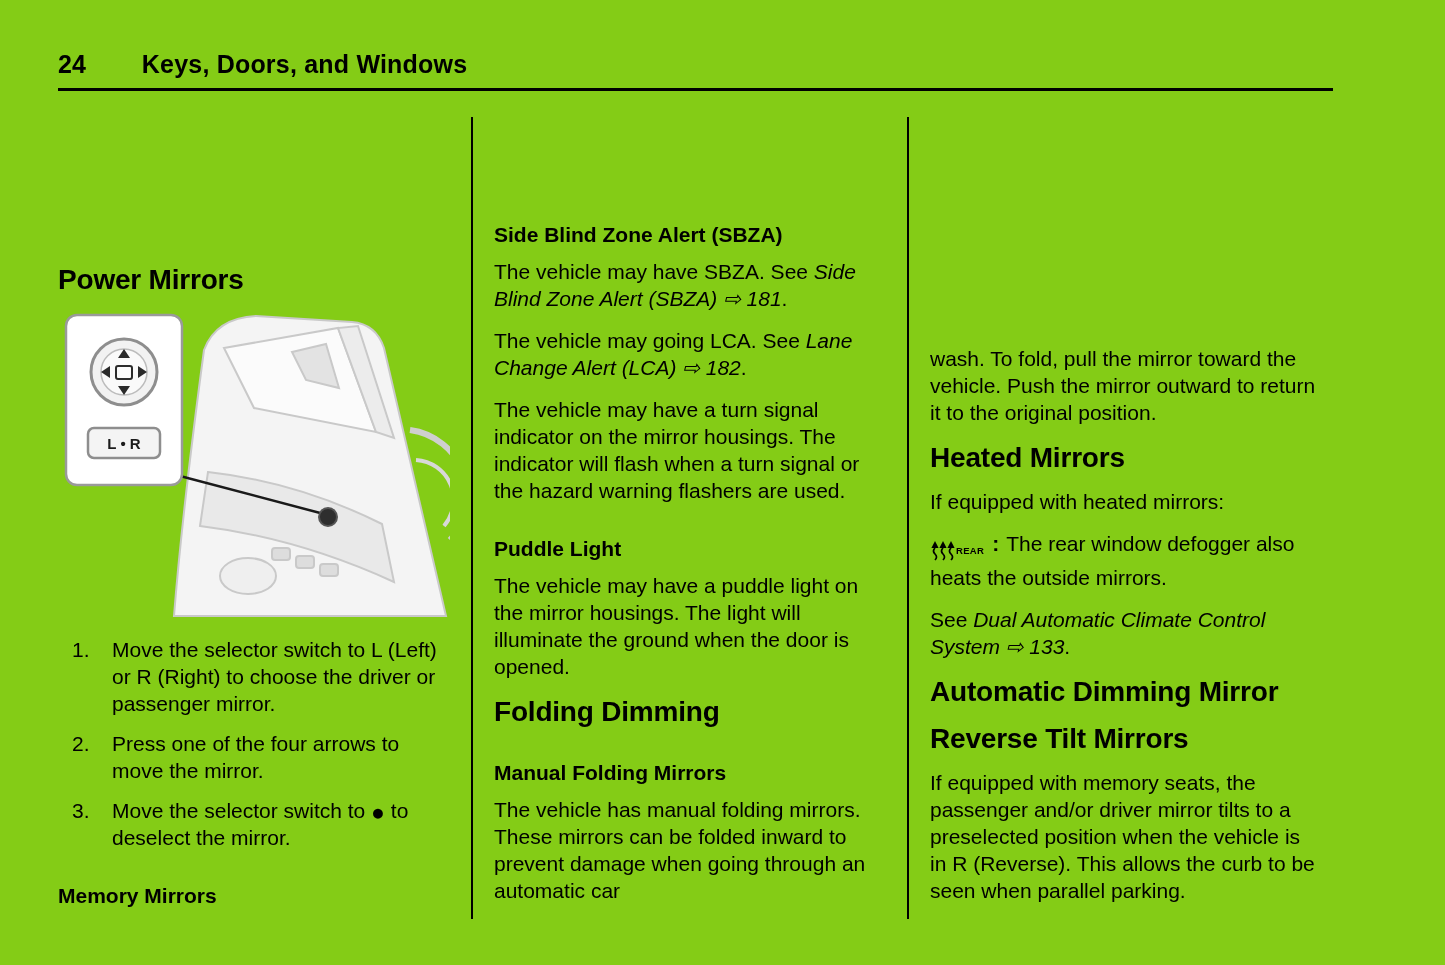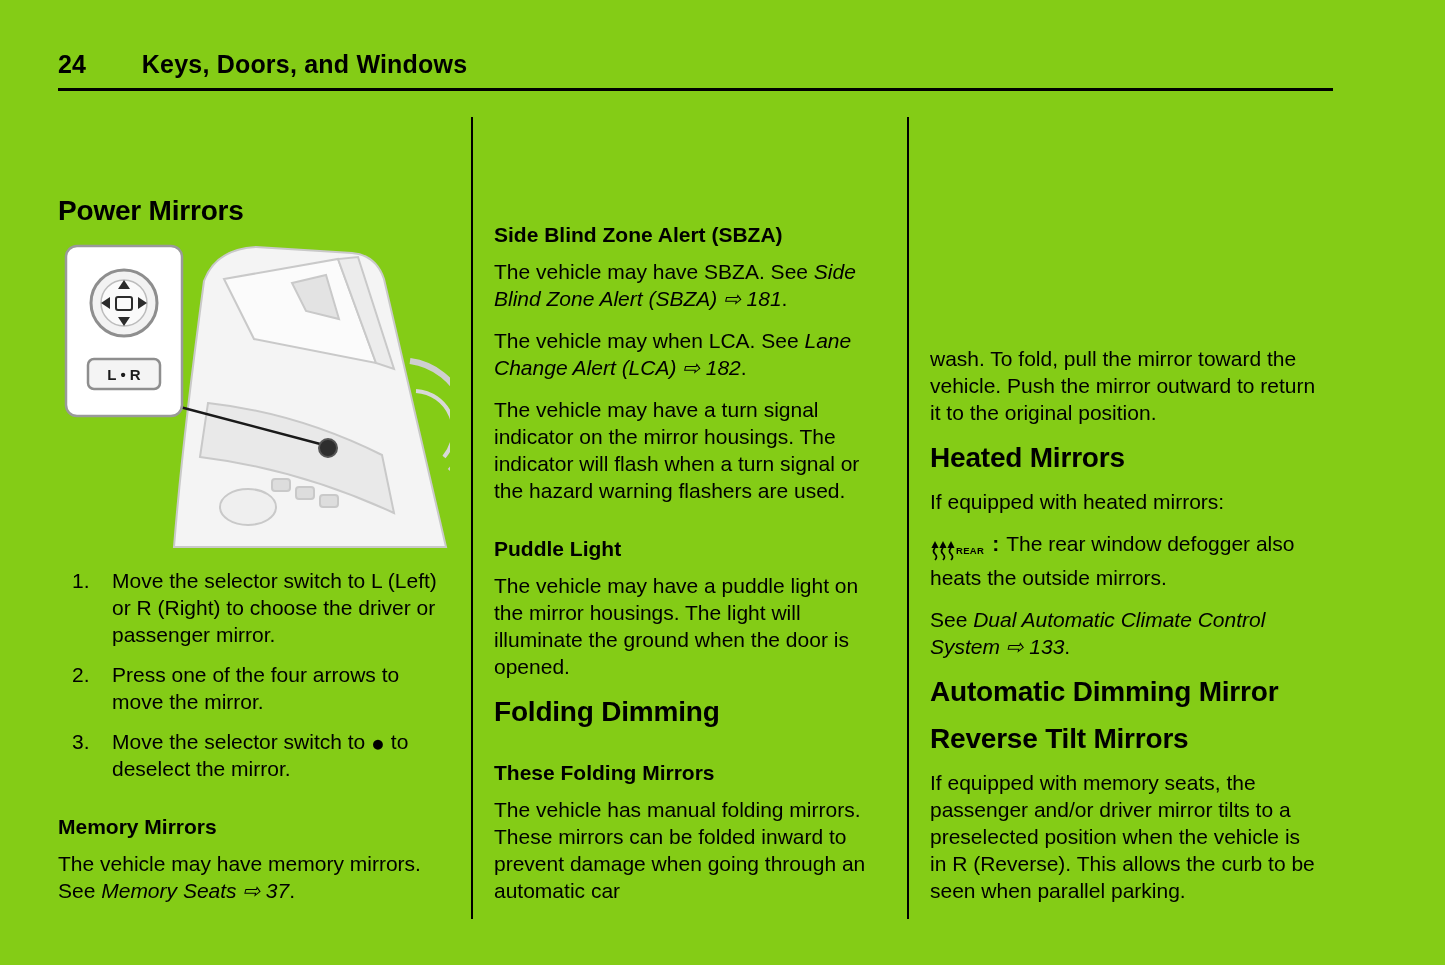--- a/index.html
+++ b/index.html
@@ -106,38 +106,37 @@
           <span class="step-num">2.</span>
           <span class="step-text">Press one of the four arrows to move the mirror.</span>
         </li>
         <li class="step">
           <span class="step-num">3.</span>
           <span class="step-text"><span>Move the selector switch to </span><span class="bullet">●</span><span> to deselect the mirror.</span></span>
         </li>
       </ol>
 
       <h2 class="sub">Memory Mirrors</h2>
-      <p class="body"><span>The vehicle may have memory mirrors. See </span><em class="ref">Memory Seats ⇨ 37</em><span>.</span></p>
     </section>
 
     <div class="divider"></div>
 
     <section class="col">
       <h2 class="sub first">Side Blind Zone Alert (SBZA)</h2>
       <p class="body"><span>The vehicle may have SBZA. See </span><em class="ref">Side Blind Zone Alert (SBZA) ⇨ 181</em><span>.</span></p>
 
-      <p class="body"><span>The vehicle may when LCA. See </span><em class="ref">Lane Change Alert (LCA) ⇨ 182</em><span>.</span></p>
+      <p class="body"><span>The vehicle may going LCA. See </span><em class="ref">Lane Change Alert (LCA) ⇨ 182</em><span>.</span></p>
 
       <p class="body">The vehicle may have a turn signal indicator on the mirror housings. The indicator will flash when a turn signal or the hazard warning flashers are used.</p>
 
       <h2 class="sub">Puddle Light</h2>
       <p class="body">The vehicle may have a puddle light on the mirror housings. The light will illuminate the ground when the door is opened.</p>
 
       <h1 class="section mid">Folding Dimming</h1>
-      <h2 class="sub">These Folding Mirrors</h2>
+      <h2 class="sub">Manual Folding Mirrors</h2>
       <p class="body">The vehicle has manual folding mirrors. These mirrors can be folded inward to prevent damage when going through an automatic car</p>
     </section>
 
     <div class="divider"></div>
 
     <section class="col">
       <p class="body first">wash. To fold, pull the mirror toward the vehicle. Push the mirror outward to return it to the original position.</p>
 
       <h1 class="section">Heated Mirrors</h1>
       <p class="body">If equipped with heated mirrors:</p>

